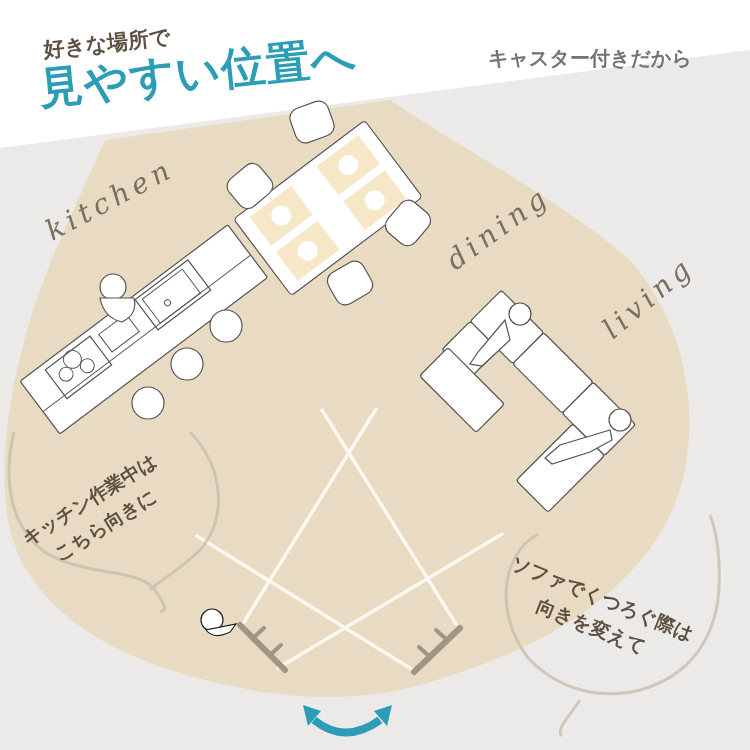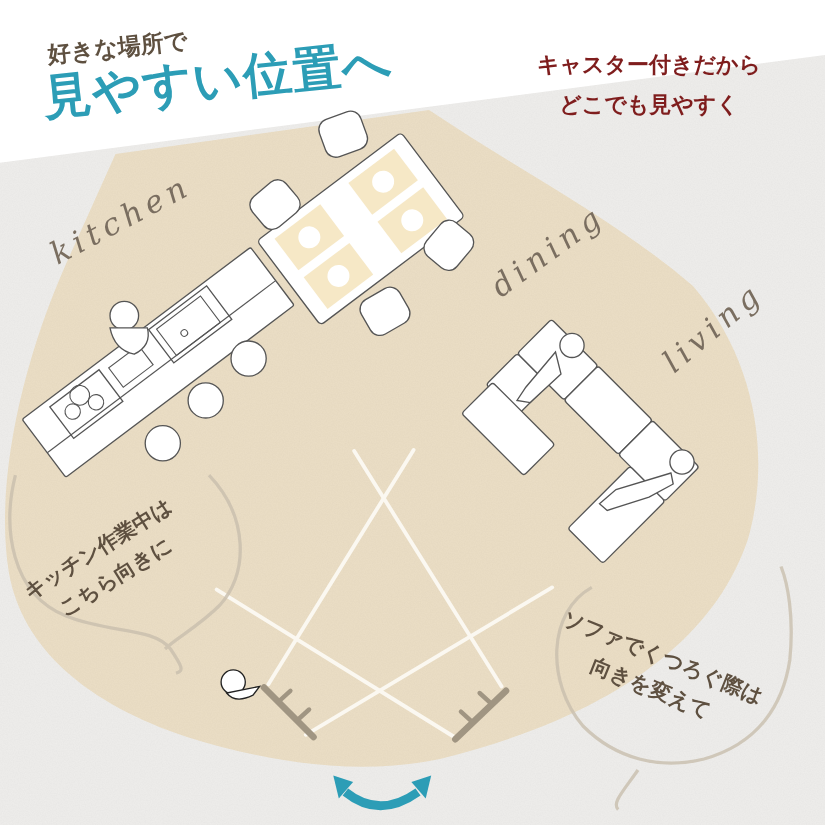--- a/index.html
+++ b/index.html
@@ -1,21 +1,21 @@
 <!DOCTYPE html>
 <html><head>
   <meta charset="utf-8">
   <style>
     html, body { margin: 0; padding: 0; }
     body { width: 750px; height: 750px; overflow: hidden; background: #ffffff; position: relative; font-family: "DejaVu Sans", sans-serif; }
     .canvas { position: absolute; left: 0; top: 0; width: 750px; height: 750px; }
     .txt { position: absolute; white-space: nowrap; font-family: "DejaVu Sans", sans-serif; font-weight: bold; }
     .head-sub { left: 42px; top: 36px; font-size: 21px; color: #5e5040; transform: rotate(-6deg); transform-origin: left top; }
     .head-main { left: 36px; top: 60px; font-size: 44px; color: #2c9db6; letter-spacing: 1px; transform: rotate(-6deg); transform-origin: left top; }
-    .right-copy { left: 470px; top: 40px; width: 240px; text-align: center; font-size: 20px; color: #7f1d1d; line-height: 37px; white-space: normal; }
+    .right-copy { left: 470px; top: 40px; width: 240px; text-align: center; font-size: 20px; color: #737373; line-height: 37px; white-space: normal; }
     .right-copy div { white-space: nowrap; }
     .label-script { position: absolute; font-family: "DejaVu Serif", serif; font-style: italic; font-weight: normal; color: #7a6e60; font-size: 28px; letter-spacing: 5px; white-space: nowrap; }
     .lbl-kitchen { left: 40px; top: 218px; transform: rotate(-28deg); transform-origin: left top; }
     .lbl-dining { left: 440px; top: 250px; transform: rotate(-36deg); transform-origin: left top; }
     .lbl-living { left: 596px; top: 320px; transform: rotate(-40deg); transform-origin: left top; }
     .note { position: absolute; font-weight: bold; color: #5e5040; font-size: 19px; line-height: 30px; text-align: center; white-space: nowrap; }
     .note-kitchen { left: 20px; top: 482px; transform: rotate(-32deg); transform-origin: center; }
     .note-sofa { left: 500px; top: 582px; transform: rotate(22deg); transform-origin: center; }
   </style>
 </head>
@@ -140,21 +140,20 @@
       <path d="M 538,534 C 498,556 496,620 530,660 C 560,690 600,700 640,690 C 690,676 712,640 718,600 C 722,560 716,530 710,515"></path>
       <path d="M 580,700 C 566,720 556,730 562,736"></path>
     </g>
   </svg>
 
   <div class="txt head-sub">好きな場所で</div>
   <div class="txt head-main">見やすい位置へ</div>
 
   <div class="txt right-copy">
     <div>キャスター付きだから</div>
-    <div>どこでも見やすく</div>
   </div>
 
   <div class="label-script lbl-kitchen">kitchen</div>
   <div class="label-script lbl-dining">dining</div>
   <div class="label-script lbl-living">living</div>
 
   <div class="note note-kitchen">
     <div>キッチン作業中は</div>
     <div>こちら向きに</div>
   </div>

